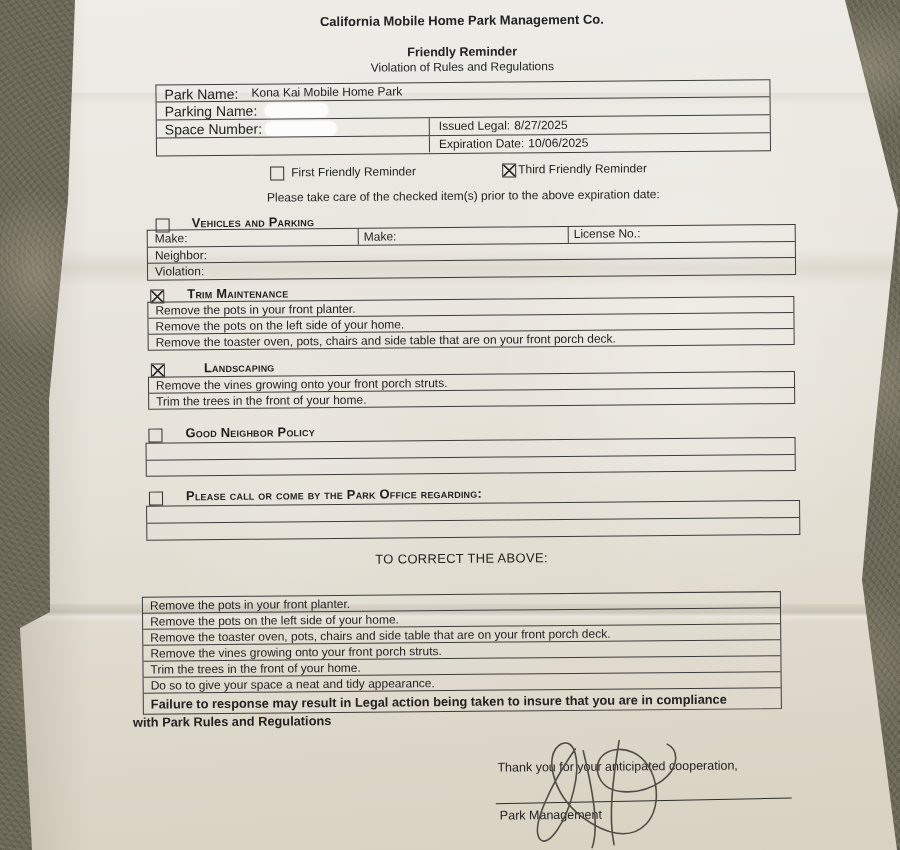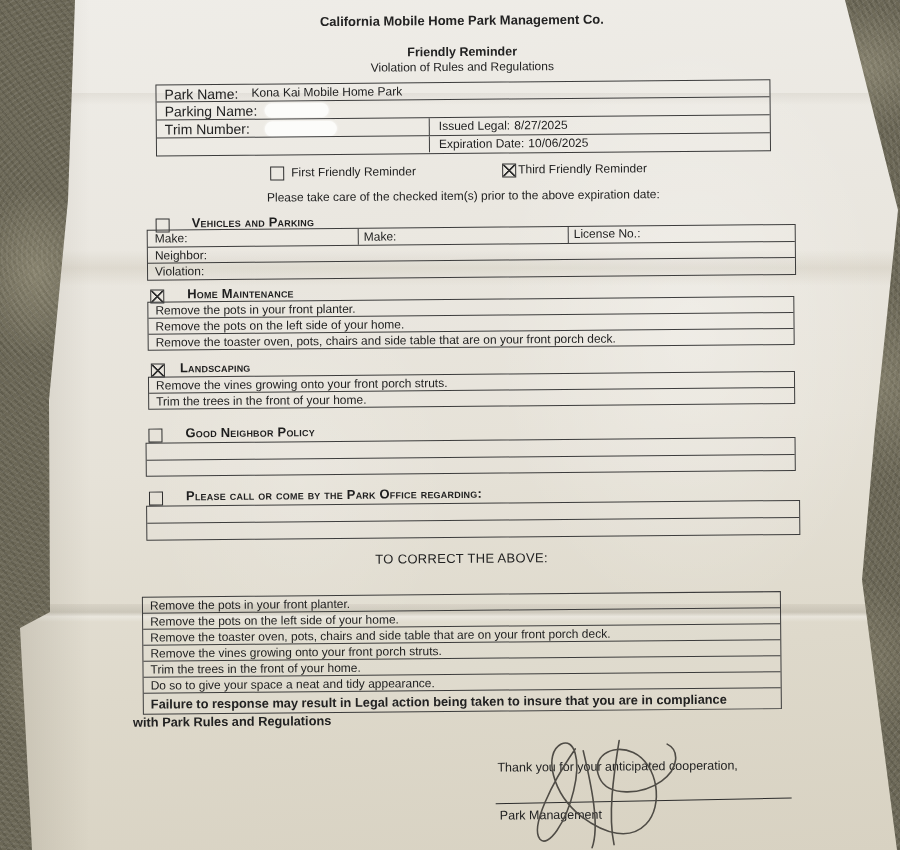--- a/index.html
+++ b/index.html
@@ -78,21 +78,21 @@
       <div class="tbl" style="left:158px;top:82px;width:613px;height:70px;">
         <div class="row" style="height:16px;">
           <span class="lbl">Park Name:</span>
           <span class="val">Kona Kai Mobile Home Park</span>
         </div>
         <div class="row bt" style="height:18px;">
           <span class="lbl">Parking Name:</span>
           <span class="redact" style="left:108px;top:2px;width:64px;height:14px;"></span>
         </div>
         <div class="row bt" style="height:18px;">
-          <span class="lbl">Trim Number:</span>
+          <span class="lbl">Space Number:</span>
           <span class="redact" style="left:108px;top:2px;width:72px;height:15px;"></span>
           <span class="vline" style="left:272px;"></span>
           <span class="rcell">
             <span>Issued Legal:</span><span>8/27/2025</span>
           </span>
         </div>
         <div class="row bt" style="height:17px;">
           <span class="vline" style="left:272px;"></span>
           <span class="rcell">
             <span>Expiration Date:</span><span>10/06/2025</span>
@@ -119,29 +119,29 @@
         </div>
         <div class="srow bt" style="height:16px;">
           <span>Neighbor:</span>
         </div>
         <div class="srow bt" style="height:17px;">
           <span>Violation:</span>
         </div>
       </div>
 
       <span class="cb checked" style="left:151px;top:287px;"></span>
-      <span class="abs hdg" style="left:188px;top:284px;">Home Maintenance</span>
+      <span class="abs hdg" style="left:188px;top:284px;">Trim Maintenance</span>
       <div class="tbl" style="left:148px;top:299px;width:645px;">
         <div class="srow" style="height:15px;"><span>Remove the pots in your front planter.</span></div>
         <div class="srow bt" style="height:16px;"><span>Remove the pots on the left side of your home.</span></div>
         <div class="srow bt" style="height:16px;"><span>Remove the toaster oven, pots, chairs and side table that are on your front porch deck.</span></div>
       </div>
 
       <span class="cb checked" style="left:151px;top:361px;"></span>
-      <span class="abs hdg" style="left:180px;top:358px;">Landscaping</span>
+      <span class="abs hdg" style="left:204px;top:358px;">Landscaping</span>
       <div class="tbl" style="left:148px;top:374px;width:645px;">
         <div class="srow" style="height:15px;"><span>Remove the vines growing onto your front porch struts.</span></div>
         <div class="srow bt" style="height:16px;"><span>Trim the trees in the front of your home.</span></div>
       </div>
 
       <span class="cb" style="left:148px;top:426px;"></span>
       <span class="abs hdg" style="left:185px;top:423px;">Good Neighbor Policy</span>
       <div class="tbl" style="left:145px;top:440px;width:648px;">
         <div class="srow" style="height:16px;"><span></span></div>
         <div class="srow bt" style="height:16px;"><span></span></div>

